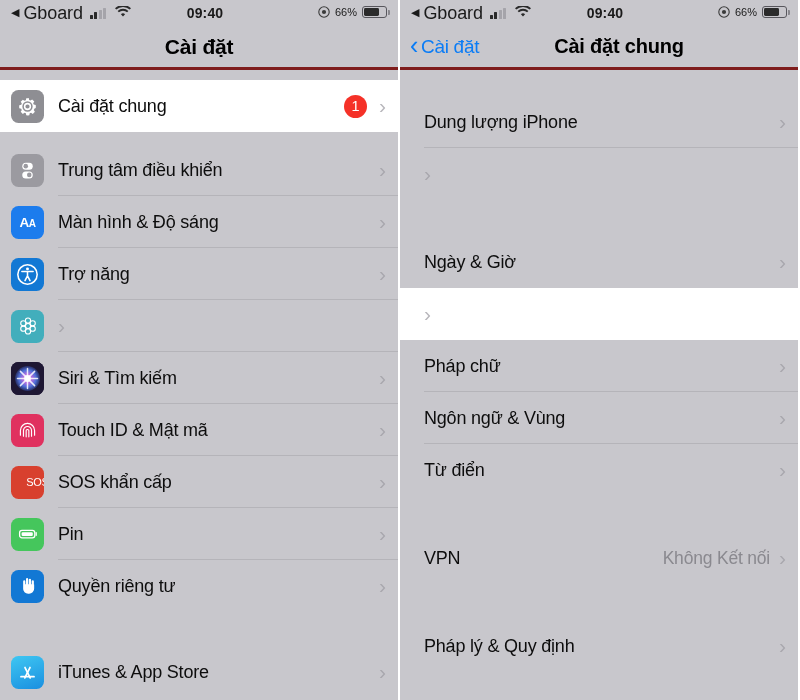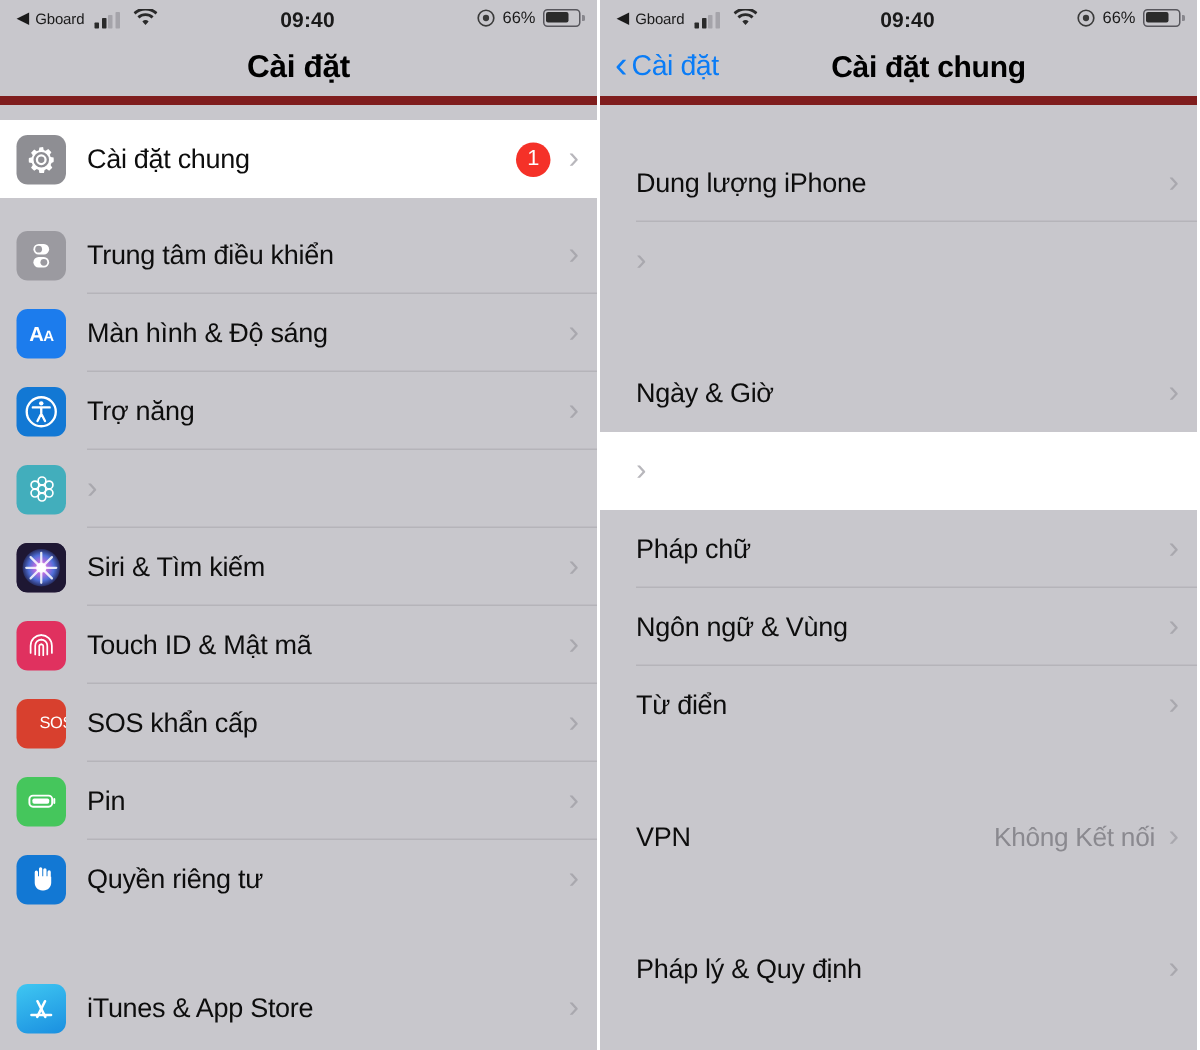--- a/index.html
+++ b/index.html
@@ -24,21 +24,21 @@
     background: #c8c7cc;
     display: flex;
     align-items: center;
     padding: 0 11px;
     font-size: 13.5px;
     color: #1a1a1a;
     position: relative;
   }
   .sb-left { display: flex; align-items: center; gap: 4px; }
   .sb-back { font-size: 11px; line-height: 1; position: relative; top: -0.5px; }
-  .sb-carrier { font-size: 10px; letter-spacing: -0.1px; }
+  .sb-carrier { font-size: 18px; letter-spacing: -0.1px; }
   .sig { display: inline-flex; align-items: flex-end; gap: 1.5px; height: 11px; margin-left: 3px; }
   .sig i { width: 3px; background: #2a2a2a; display: block; border-radius: 0.5px; }
   .sig i:nth-child(1) { height: 4px; }
   .sig i:nth-child(2) { height: 7px; }
   .sig i:nth-child(3) { height: 9px; background: #a5a4aa; }
   .sig i:nth-child(4) { height: 11px; background: #a5a4aa; }
   .wifi { margin-left: 5px; display: inline-block; }
   .sb-time {
     position: absolute; left: 12px; right: 0; text-align: center;
     font-size: 14px; font-weight: 600; letter-spacing: 0.1px;
@@ -61,21 +61,21 @@
     position: absolute; left: 1.3px; top: 1.3px; bottom: 1.3px;
     width: 66%; background: #2b2b2b; border-radius: 1.4px; display: block;
   }
 
   
   .navbar {
     height: 44px;
     background: #c8c7cc;
     display: flex; align-items: center;
     position: relative;
-    border-bottom: 6px solid #7f1d1d;
+    border-bottom: 3px solid #7f1d1d;
   }
   .nav-title {
     position: absolute; left: 0; right: 0; text-align: center;
     font-size: 20px; font-weight: bold; color: #000;
     letter-spacing: -0.2px;
   }
   .nav-title.left-screen { font-size: 21px; }
   .nav-back {
     display: flex; align-items: center; gap: 3px;
     color: #0a7cf6; font-size: 19px; padding-left: 10px;

